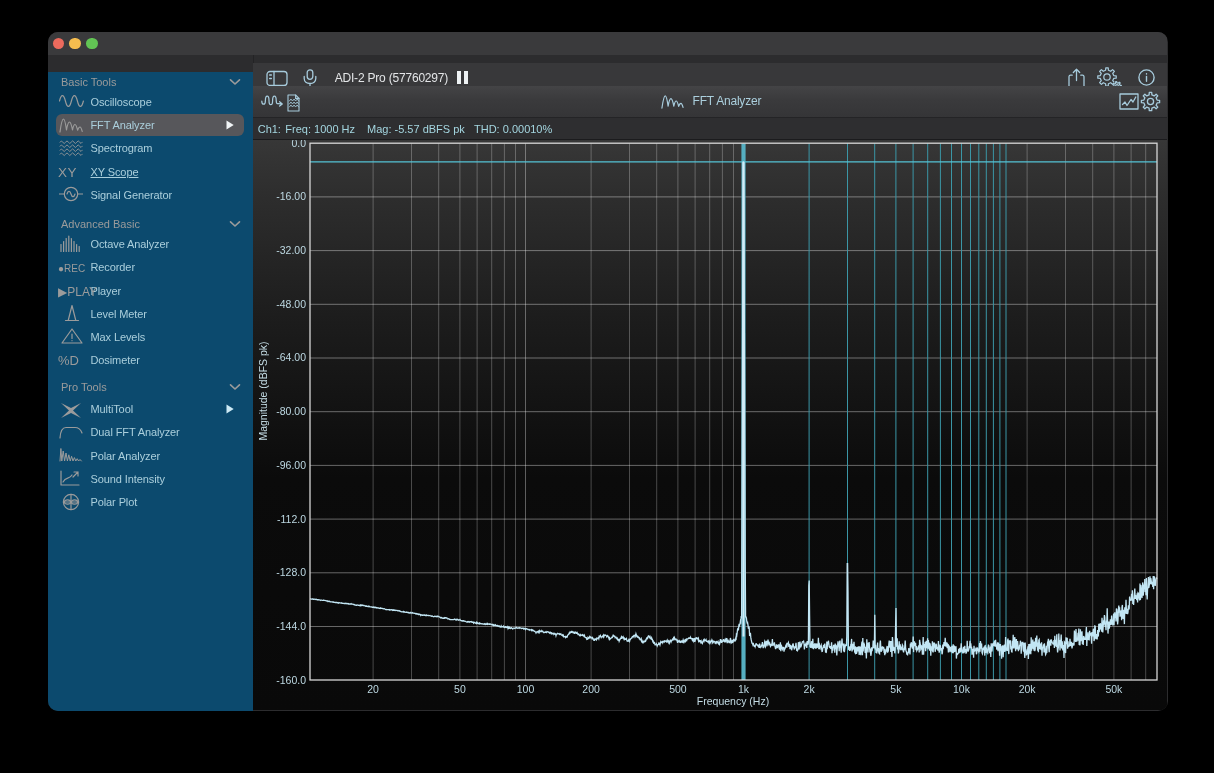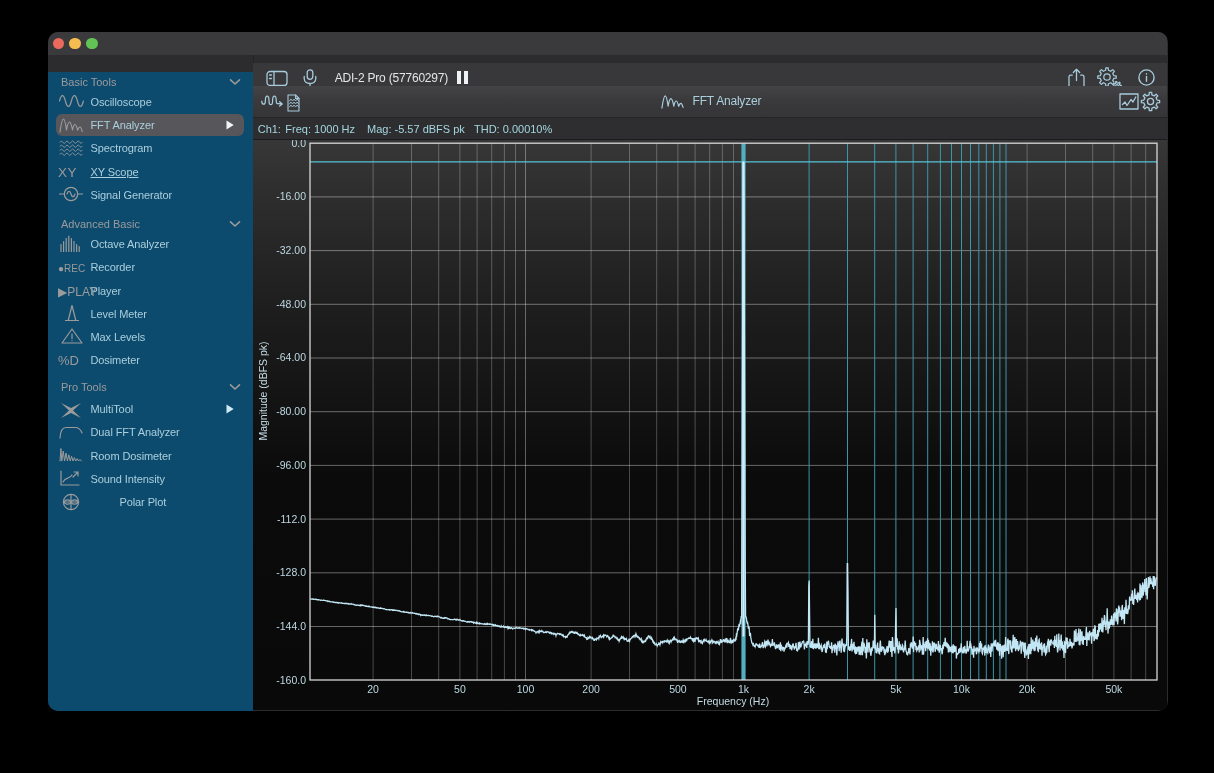--- a/index.html
+++ b/index.html
@@ -141,39 +141,39 @@
         </svg>
       </div>
       <div class="sitem" style="top:351.7px;height:18px;line-height:18px;">Dual FFT Analyzer</div>
       <div class="abs" style="left:11px;top:351.2px">
         <svg width="24" height="18" viewBox="0 0 24 18" style="display:block">
           <g stroke="#9b9b9b" stroke-width="1.2" fill="none" stroke-linecap="round" stroke-linejoin="round">
             <path d="M1,15 C1.5,7 3.5,4.5 7,4.5 L16,4.5 C20,4.5 21.5,6 23,10"></path>
           </g>
         </svg>
       </div>
-      <div class="sitem" style="top:375.0px;height:18px;line-height:18px;">Room Dosimeter</div>
+      <div class="sitem" style="top:375.0px;height:18px;line-height:18px;">Polar Analyzer</div>
       <div class="abs" style="left:11px;top:374.5px">
         <svg width="24" height="18" viewBox="0 0 24 18" style="display:block">
           <g stroke="#9b9b9b" stroke-width="1.2" fill="none" stroke-linecap="round" stroke-linejoin="round">
             <path d="M1,15 L1.9,2.5 L2.8,15 L4.2,5 L5.6,15 L7,7 L8.4,15 L9.8,8.8 L11.2,15 L12.6,10.3 L14,15 L15.4,11.6 L16.8,15 L18.2,12.7 L19.6,15 L21,13.5 L22.4,15" stroke-width="1"></path>
           </g>
         </svg>
       </div>
       <div class="sitem" style="top:398.3px;height:18px;line-height:18px;">Sound Intensity</div>
       <div class="abs" style="left:11px;top:397.8px">
         <svg width="22" height="18" viewBox="0 0 22 18" style="display:block">
           <g stroke="#9b9b9b" stroke-width="1.2" fill="none" stroke-linecap="round" stroke-linejoin="round">
             <path d="M2,2 L2,16 L20,16"></path>
             <path d="M4,13 C7,7 10,11 13,6"></path>
             <path d="M14,8 L19,3 M19,3 L15,3 M19,3 L19,7"></path>
           </g>
         </svg>
       </div>
-      <div class="sitem" style="top:421.5px;height:18px;line-height:18px;margin-left:29px;">Polar Plot</div>
+      <div class="sitem" style="top:421.5px;height:18px;line-height:18px;">Polar Plot</div>
       <div class="abs" style="left:11px;top:421.0px">
         <svg width="24" height="18" viewBox="0 0 24 18" style="display:block">
           <g stroke="#9b9b9b" stroke-width="1.2" fill="none" stroke-linecap="round" stroke-linejoin="round">
             <circle cx="12" cy="9" r="7.6"></circle>
             <path d="M12,1.4 L12,16.6 M4.4,9 L19.6,9"></path>
             <ellipse cx="8.5" cy="9" rx="3.2" ry="2.2"></ellipse>
             <ellipse cx="15.5" cy="9" rx="3.2" ry="2.2"></ellipse>
           </g>
         </svg>
       </div>

